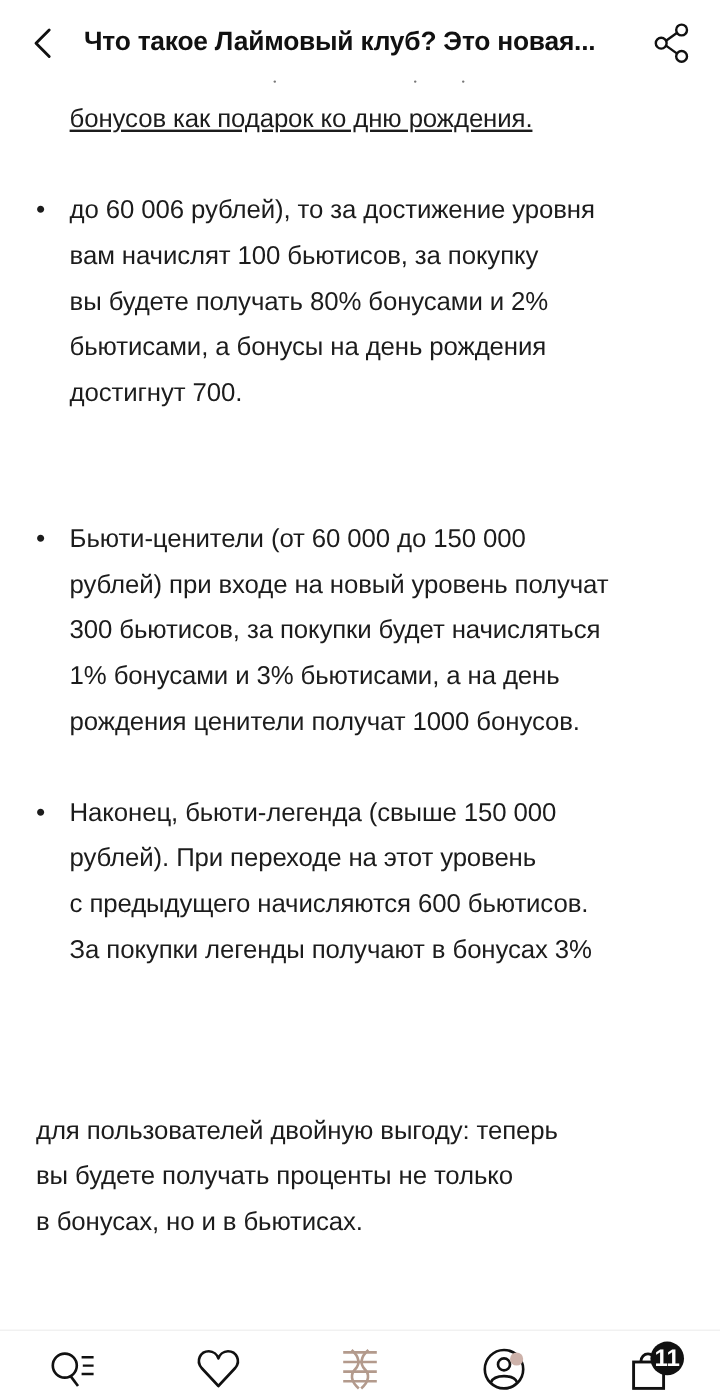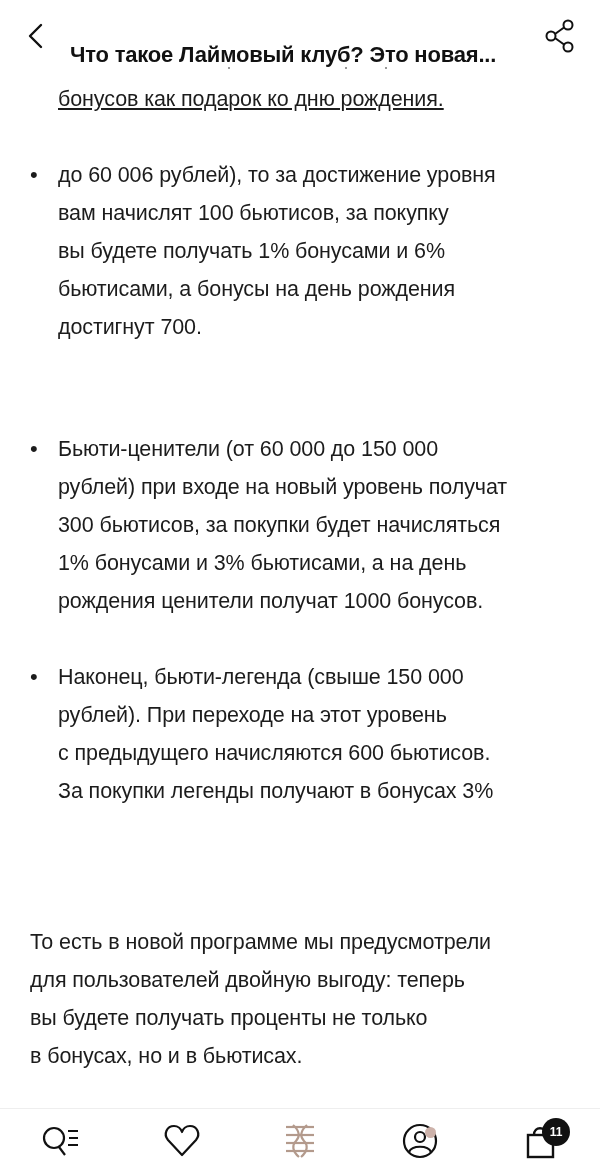--- a/index.html
+++ b/index.html
@@ -8,21 +8,21 @@
       font-family: "Liberation Sans", "DejaVu Sans", sans-serif; color: #1a1a1a;
     }
     .header {
       position: absolute; top: 0; left: 0; width: 600px; height: 72px;
       background: #fff; display: flex; align-items: center;
     }
     .back-btn { position: absolute; left: 22px; top: 20px; width: 30px; height: 32px; cursor: pointer; }
     .title {
       position: absolute; left: 70px; top: 22px; width: 460px;
       font-size: 22px; font-weight: bold; letter-spacing: -0.2px;
-      white-space: nowrap; overflow: hidden; color: #111; margin-top: 20px;
+      white-space: nowrap; overflow: hidden; color: #111;
     }
     .share-btn { position: absolute; right: 22px; top: 18px; width: 34px; height: 36px; cursor: pointer; }
     .dots { position: absolute; top: 64px; left: 0; width: 600px; height: 6px; }
     .dot { position: absolute; width: 2px; height: 2px; background: #777; top: 3px; border-radius: 1px; }
 
     .content { position: absolute; top: 80px; left: 0; width: 600px; }
     .para { font-size: 21.5px; line-height: 38px; color: #1c1c1c; letter-spacing: -0.1px; }
     .line { display: block; white-space: nowrap; }
     .first-frag { position: absolute; left: 58px; top: 0; }
     .bullet-item { position: absolute; left: 0; width: 600px; }
@@ -30,21 +30,21 @@
     .bullet-text { position: absolute; left: 58px; top: 0; }
     .closing { position: absolute; left: 30px; }
 
     .bottom-nav {
       position: absolute; left: 0; top: 1108px; width: 600px; height: 58px;
       border-top: 1px solid #eeeeee; background: #fff;
     }
     .nav-item { position: absolute; top: 12px; width: 40px; height: 40px; cursor: pointer; }
     .badge {
       position: absolute; left: 542px; top: 1118px; width: 28px; height: 28px;
-      border-radius: 50%; background: #111; color: #fff; font-size: 12px; font-weight: bold;
+      border-radius: 50%; background: #111; color: #fff; font-size: 20px; font-weight: bold;
       display: flex; align-items: center; justify-content: center;
     }
     .profile-dot {
       position: absolute; left: 425px; top: 1127px; width: 11px; height: 11px;
       border-radius: 50%; background: #cdb2aa;
     }
   </style>
 </head>
 <body>
 
@@ -72,21 +72,21 @@
 </div>
 
 <div class="content para">
   <span class="line first-frag" style="top:0px;text-decoration:underline;">бонусов как подарок ко дню рождения.</span>
 
   <div class="bullet-item" style="top:76px;">
     <span class="bullet">•</span>
     <div class="bullet-text">
       <span class="line">до 60 006 рублей), то за достижение уровня</span>
       <span class="line">вам начислят 100 бьютисов, за покупку</span>
-      <span class="line">вы будете получать 1% бонусами и 6%</span>
+      <span class="line">вы будете получать 80% бонусами и 2%</span>
       <span class="line">бьютисами, а бонусы на день рождения</span>
       <span class="line">достигнут 700.</span>
     </div>
   </div>
 
   <div class="bullet-item" style="top:350px;">
     <span class="bullet">•</span>
     <div class="bullet-text">
       <span class="line">Бьюти-ценители (от 60 000 до 150 000</span>
       <span class="line">рублей) при входе на новый уровень получат</span>
@@ -100,21 +100,20 @@
     <span class="bullet">•</span>
     <div class="bullet-text">
       <span class="line">Наконец, бьюти-легенда (свыше 150 000</span>
       <span class="line">рублей). При переходе на этот уровень</span>
       <span class="line">с предыдущего начисляются 600 бьютисов.</span>
       <span class="line">За покупки легенды получают в бонусах 3%</span>
     </div>
   </div>
 
   <div class="closing" style="top:843px;">
-    <span class="line">То есть в новой программе мы предусмотрели</span>
     <span class="line">для пользователей двойную выгоду: теперь</span>
     <span class="line">вы будете получать проценты не только</span>
     <span class="line">в бонусах, но и в бьютисах.</span>
   </div>
 </div>
 
 <div class="bottom-nav">
   <div class="nav-item" style="left:40px;">
     <svg width="44" height="40" viewBox="0 0 44 40">
       <circle cx="14" cy="17" r="10" fill="none" stroke="#111" stroke-width="2.2"></circle>

